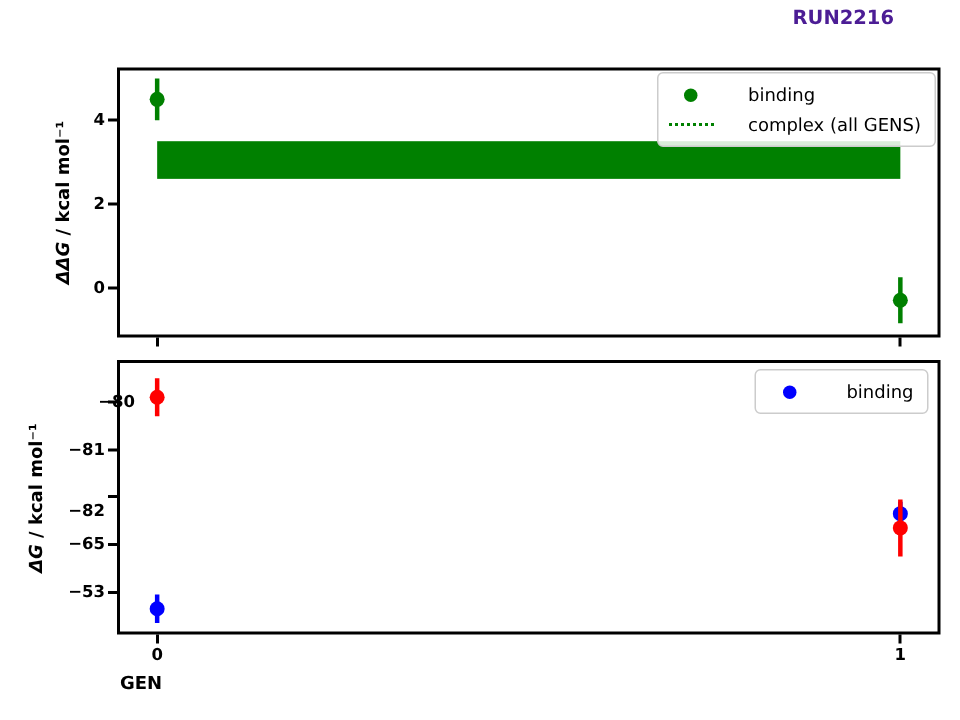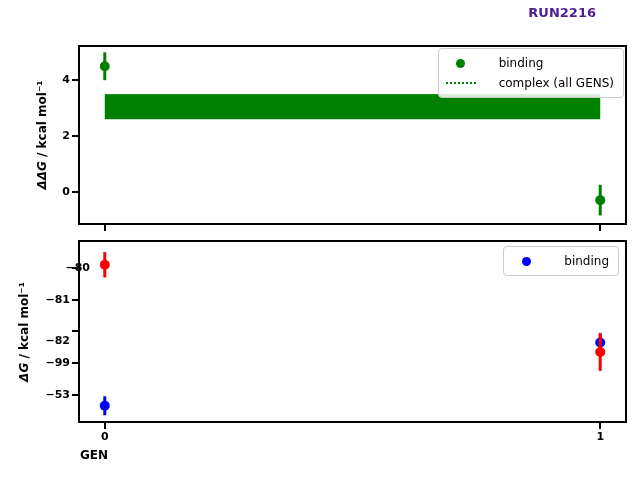--- a/index.html
+++ b/index.html
@@ -127,20 +127,20 @@
     <div class="tick-label ytick-label" style="top: 73.1918px;">4</div>
     <div class="tick-mark" style="left: 103.773px; top: 225px; width: 2px; height: 6px;"></div>
     <div class="tick-mark" style="left: 599.227px; top: 225px; width: 2px; height: 6px;"></div>
     <div class="tick-mark" style="left: 72px; top: 266.979px; width: 6px; height: 2px;"></div>
     <div class="tick-label ytick-label" style="top: 260.979px; padding-left: 20px;">−80</div>
     <div class="tick-mark" style="left: 72px; top: 298.66px; width: 6px; height: 2px;"></div>
     <div class="tick-label ytick-label" style="top: 292.66px;">−81</div>
     <div class="tick-mark" style="left: 72px; top: 330.342px; width: 6px; height: 2px;"></div>
     <div class="tick-label ytick-label" style="top: 334px;">−82</div>
     <div class="tick-mark" style="left: 72px; top: 362.023px; width: 6px; height: 2px;"></div>
-    <div class="tick-label ytick-label" style="top: 356.023px;">−99</div>
+    <div class="tick-label ytick-label" style="top: 356.023px;">−65</div>
     <div class="tick-mark" style="left: 72px; top: 393.704px; width: 6px; height: 2px;"></div>
     <div class="tick-label ytick-label" style="top: 387.704px;">−53</div>
     <div class="tick-mark" style="left: 103.773px; top: 423px; width: 2px; height: 6px;"></div>
     <div class="tick-label xtick-label" style="left: 92.7727px; top: 430px;">0</div>
     <div class="tick-mark" style="left: 599.227px; top: 423px; width: 2px; height: 6px;"></div>
     <div class="tick-label xtick-label" style="left: 588.227px; top: 430px;">1</div>
   </div>
 
 </body></html>

